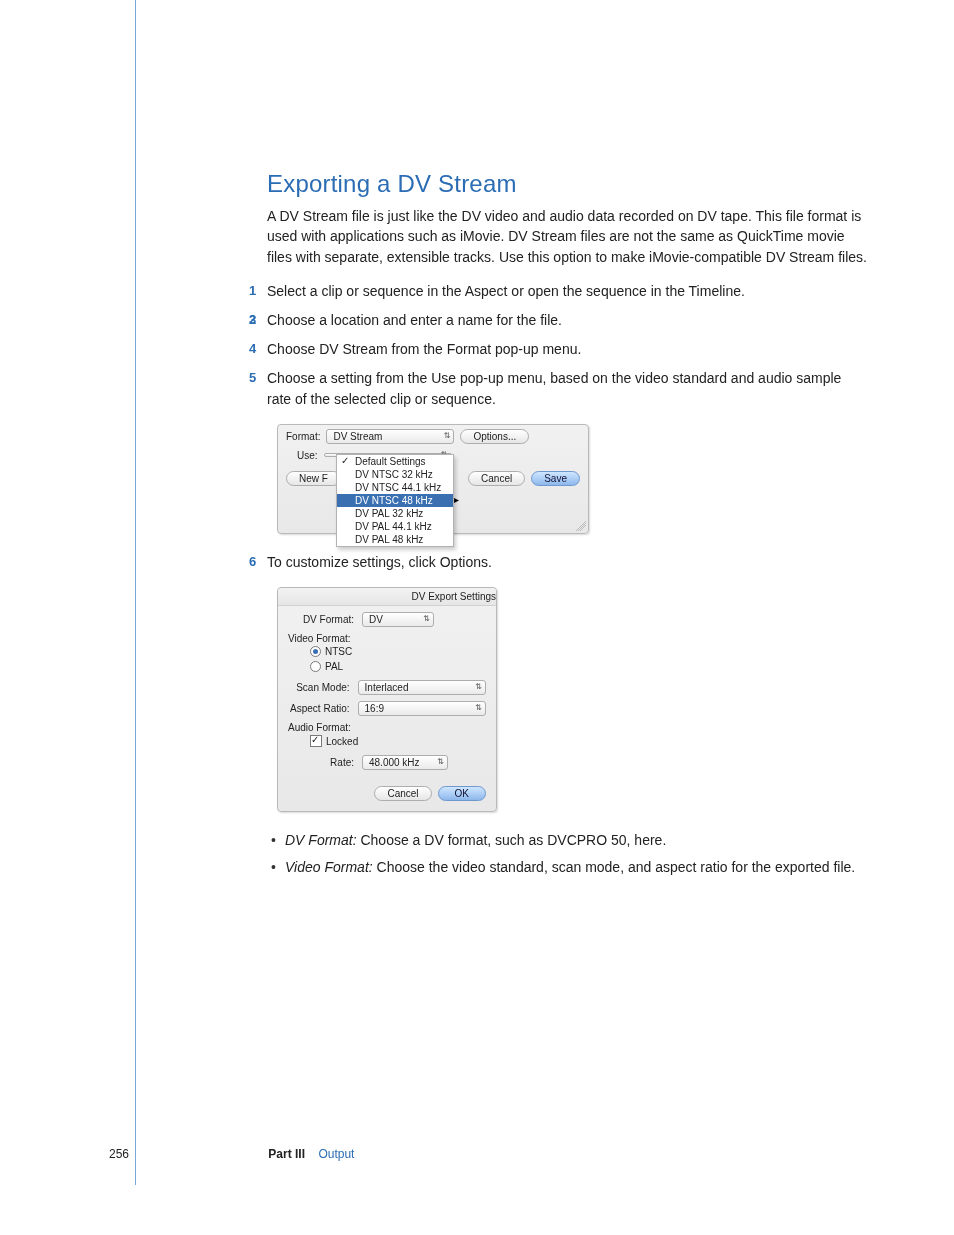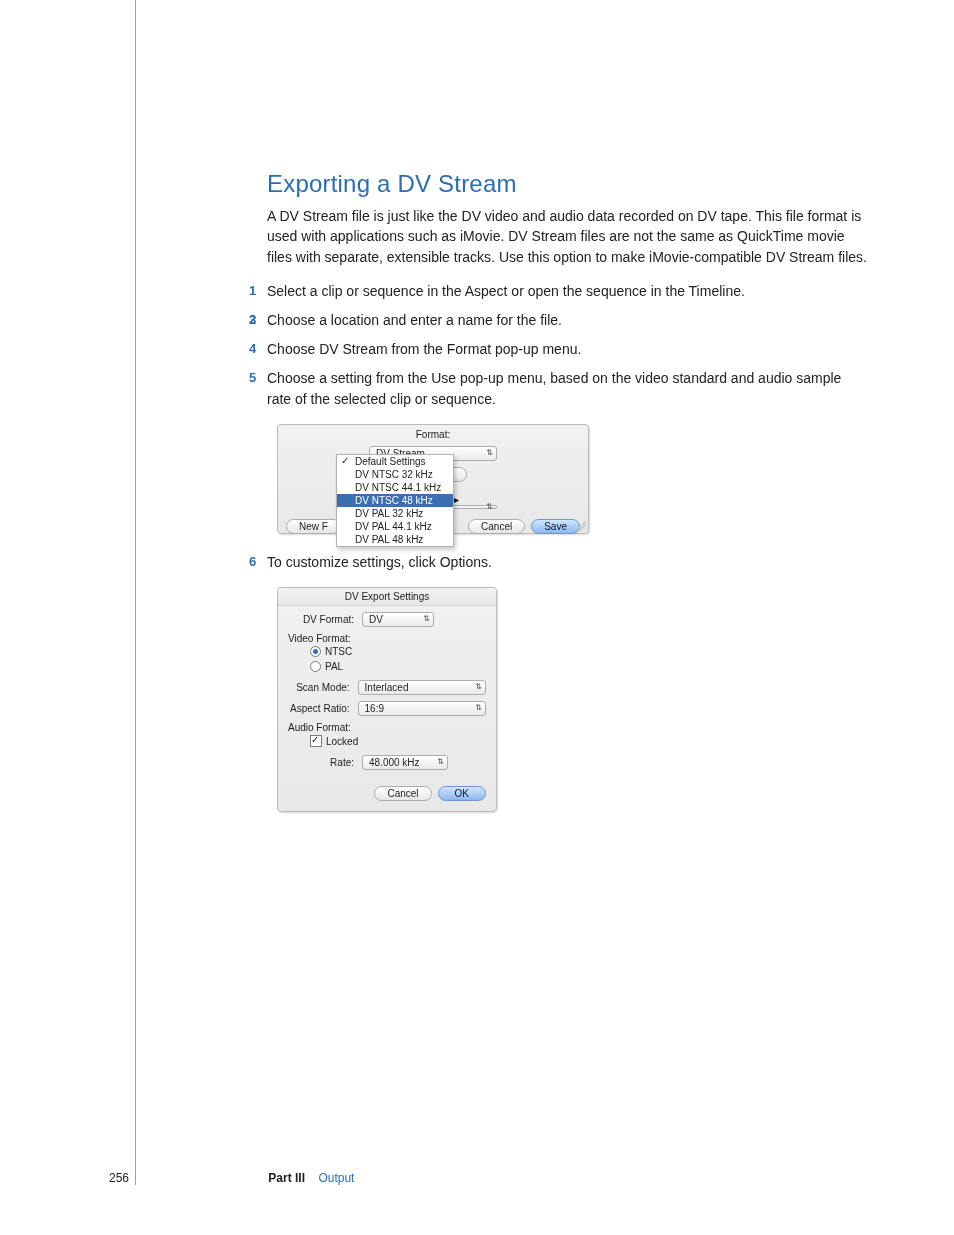--- a/index.html
+++ b/index.html
@@ -99,21 +99,20 @@
     color: #222;
     position: relative;
     width: 310px;
     margin: 12px 0 18px 10px;
   }
   .row {
     display: flex;
     align-items: center;
     gap: 6px;
     padding: 4px 8px 2px 8px;
-    flex-direction: column;
   }
   .lbl { color: #222; font-size: 10px; }
   .select, .pill-btn {
     border: 1px solid #adadad;
     border-radius: 3px;
     background: linear-gradient(#ffffff,#eaeaea);
     padding: 1px 16px 1px 6px;
     font-size: 10px;
     color: #222;
     position: relative;
@@ -188,21 +187,21 @@
     position: absolute;
     right: 2px; bottom: 2px;
     width: 10px; height: 10px;
     background:
       linear-gradient(135deg, transparent 0 50%, #bbb 50% 55%, transparent 55% 60%, #bbb 60% 65%, transparent 65% 70%, #bbb 70% 75%, transparent 75% 100%);
   }
 
   
   .dlg2 { width: 218px; padding-bottom: 8px; margin-left: 10px; }
   .dlg2 .titlebar {
-    text-align: center;
+    text-align: right;
     font-size: 10px;
     padding: 3px 0;
     border-bottom: 1px solid #d1d1d1;
     background: linear-gradient(#f2f2f2,#e6e6e6);
     border-radius: 4px 4px 0 0;
   }
   .dlg2 .body { padding: 6px 10px 4px 10px; }
   .dlg2 .frow { display: flex; align-items: center; gap: 8px; margin-bottom: 6px; }
   .dlg2 .rlabel { width: 66px; text-align: right; font-size: 10px; }
   .dlg2 .group-lbl { font-size: 10px; margin: 6px 0 2px 0; }
@@ -249,21 +248,21 @@
   .btnrow {
     display: flex;
     gap: 6px;
     justify-content: flex-end;
     padding: 6px 10px 2px 10px;
   }
 
   .footer {
     position: absolute;
     left: 109px;
-    top: 1171px;
+    top: 1147px;
     width: 760px;
     font-size: 12px;
     color: #222;
   }
   .footer .pnum { display: inline-block; width: 156px; }
   .footer .part { font-weight: 700; }
   .footer .partname { color: #2b6db4; }
 </style>
 </head>
 <body>
@@ -387,20 +386,28 @@
             <span class="caret">⇅</span>
           </span>
         </div>
       </div>
       <div class="btnrow">
         <span class="oval-btn"><span>Cancel</span></span>
         <span class="oval-btn default" style="padding-left:16px;padding-right:16px;"><span>OK</span></span>
       </div>
     </div>
 
+    <ul class="bullets">
+      <li>
+        <span class="term">DV Format:</span><span>  Choose a DV format, such as DVCPRO 50, here.</span>
+      </li>
+      <li>
+        <span class="term">Video Format:</span><span>  Choose the video standard, scan mode, and aspect ratio for the exported file.</span>
+      </li>
+    </ul>
   </div>
 
   <div class="footer">
     <span class="pnum">256</span>
     <span class="part">Part III</span>
     &nbsp;&nbsp;
     <span class="partname">Output</span>
   </div>
 </div>
 

